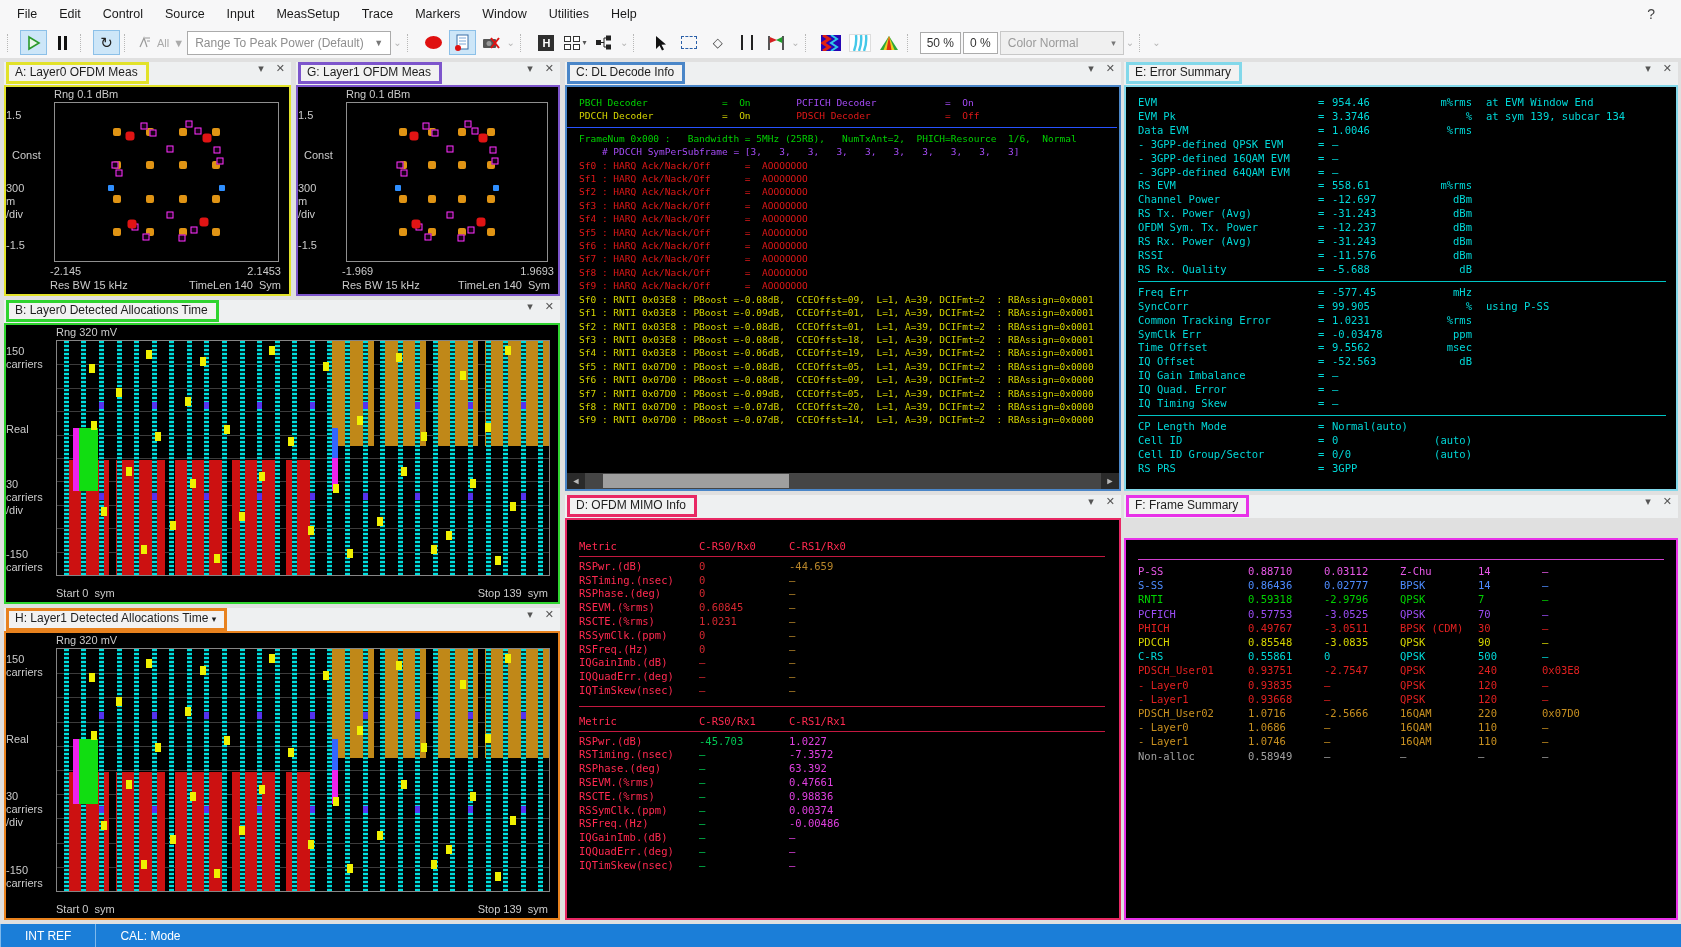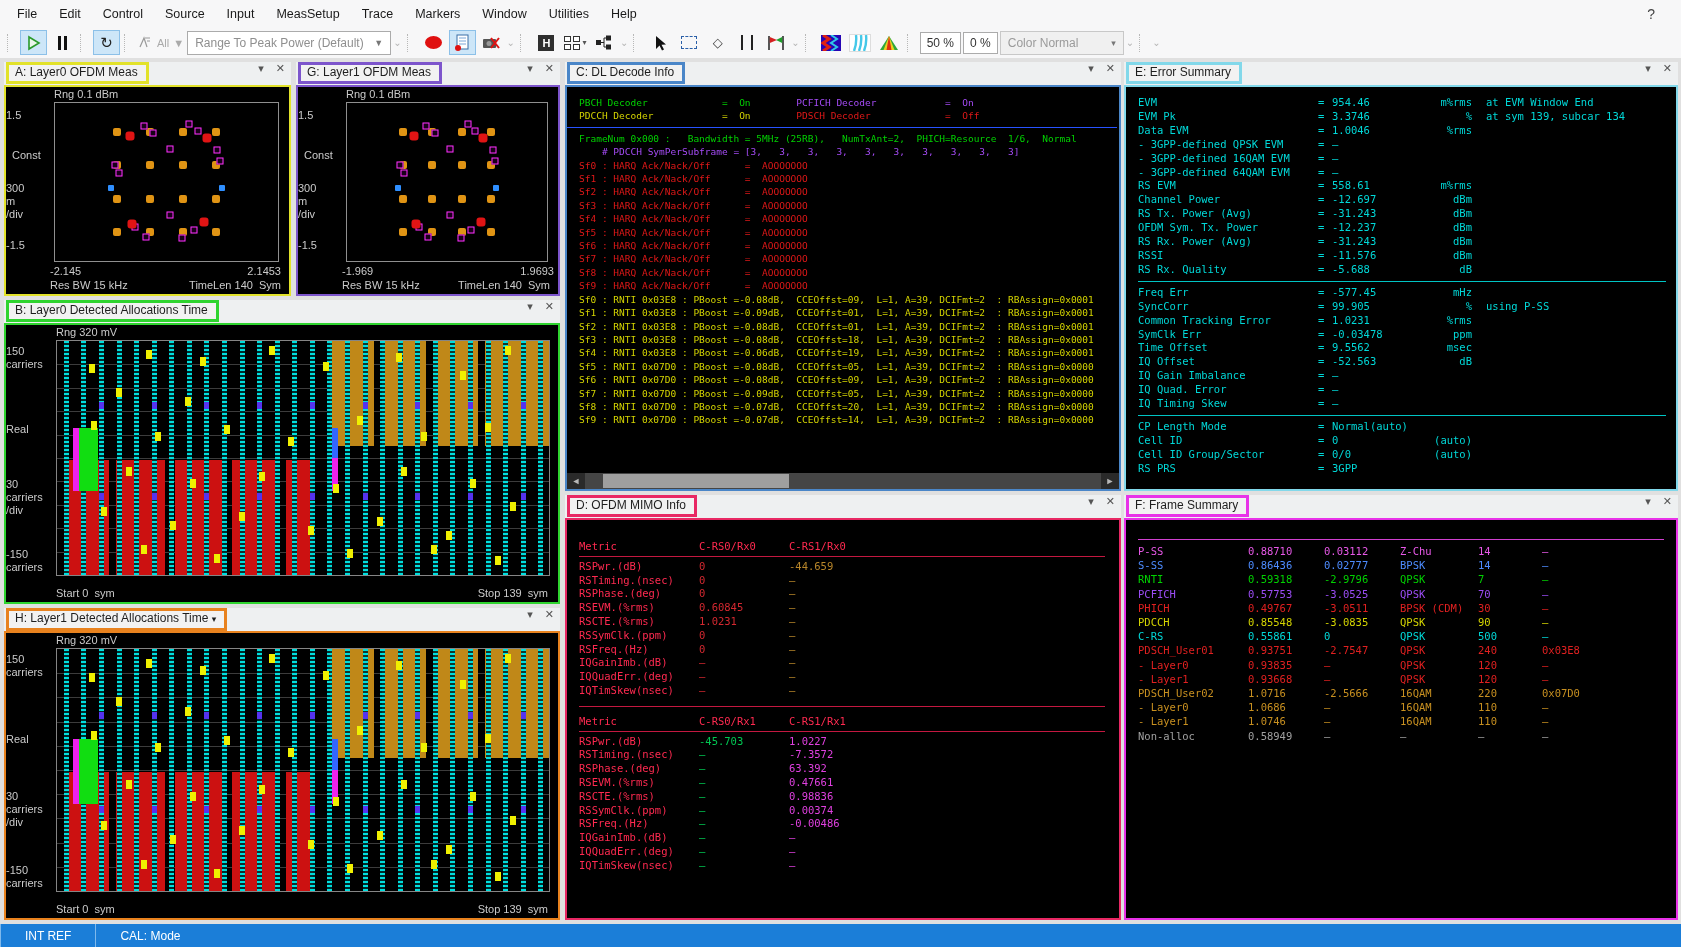--- a/index.html
+++ b/index.html
@@ -965,21 +965,21 @@
             <div class="elab">RS PRS</div>
             <div class="eeq">=</div>
             <div class="eval">3GPP</div>
             <div class="eunit"></div>
             <div class="eextra"></div>
           </div>
         </div>
     </div>
   </div>
 
-  <div class="win" id="win-f" style="left:1124px;top:437px;width:554px;height:425px;">
+  <div class="win" id="win-f" style="left:1124px;top:437px;width:554px;height:425px;gap:20px;">
     <div class="whead">
       <span class="wtitle" style="border-color:#e832e8;">F: Frame Summary</span>
       <span class="wbtns">
           <span>▾</span>
           <span>✕</span>
         </span>
     </div>
     <div class="wbody" style="border-color:#e832e8;">
       <div id="f-body">
           <div class="fsep"></div>

